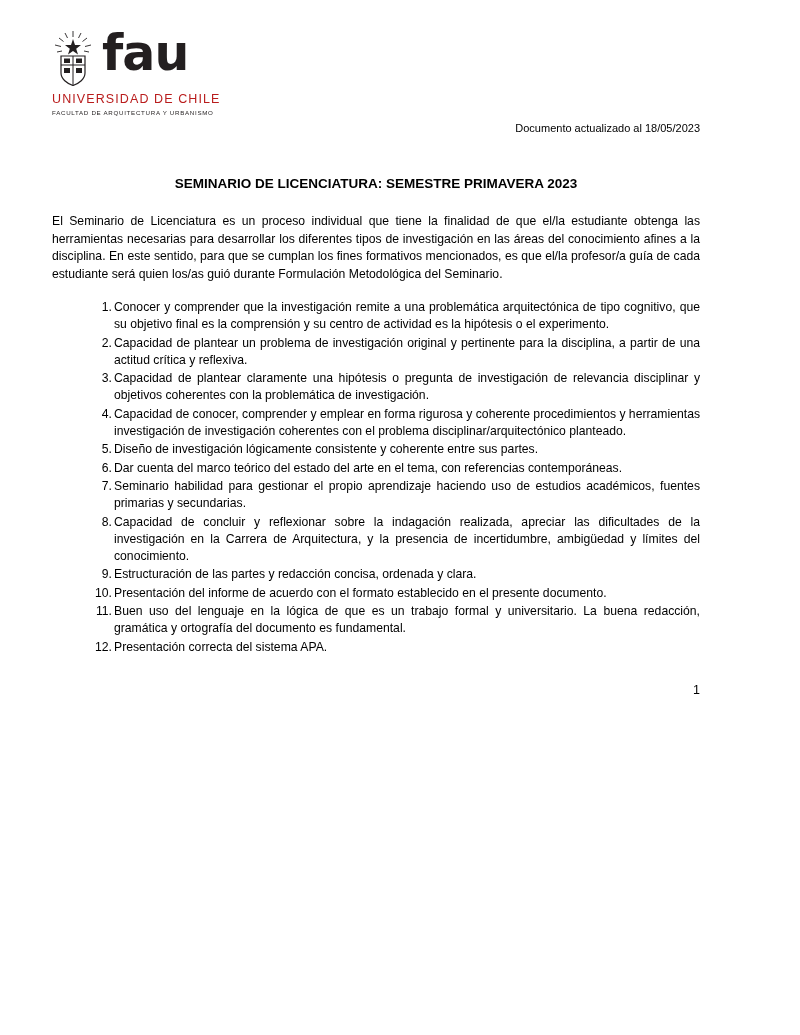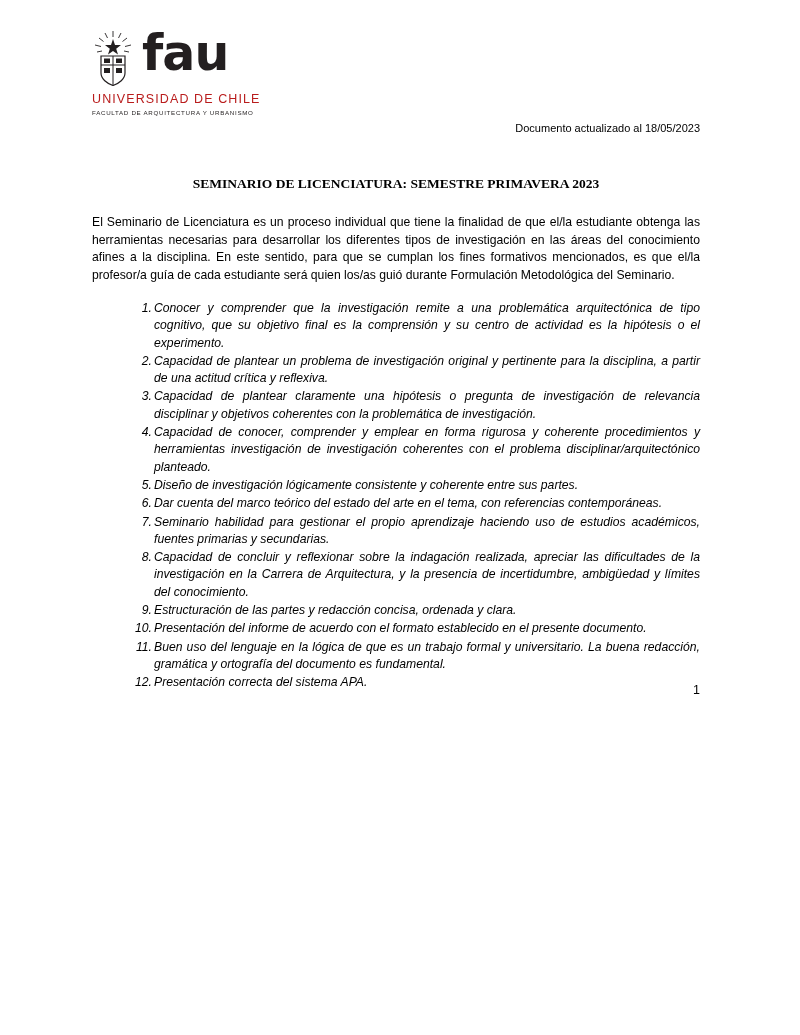--- a/index.html
+++ b/index.html
@@ -13,21 +13,21 @@
     font-family: "Liberation Sans", sans-serif;
     color: #000000;
     position: relative;
     overflow: hidden;
   }
   .page {
     position: relative;
     width: 800px;
     height: 753px;
     box-sizing: border-box;
-    padding: 30px 100px 0 92px;
+    padding: 30px 100px 0 52px;
   }
 
   
   .header {
     position: relative;
     height: 110px;
   }
   .logo-block {
     position: absolute;
     left: 0;
@@ -75,21 +75,20 @@
     white-space: nowrap;
   }
 
   
   .doc-title {
     text-align: center;
     font-size: 13.5px;
     font-weight: 700;
     margin-top: 36px;
     margin-bottom: 22px;
-    font-family: Liberation Serif, serif;
   }
 
   
   p.body-par {
     font-size: 12.2px;
     line-height: 17.5px;
     text-align: justify;
     margin: 0 0 16px 0;
   }
 
@@ -114,21 +113,20 @@
     counter-reset: crit;
   }
   ol.criteria > li {
     counter-increment: crit;
     position: relative;
     font-size: 12.2px;
     line-height: 17.3px;
     text-align: justify;
     margin-bottom: 1px;
     padding-left: 22px;
-    font-style: italic;
   }
   ol.criteria > li::before {
     content: counter(crit) ".";
     position: absolute;
     left: 0;
     top: 0;
     width: 20px;
     text-align: right;
     font-size: 12.2px;
   }

